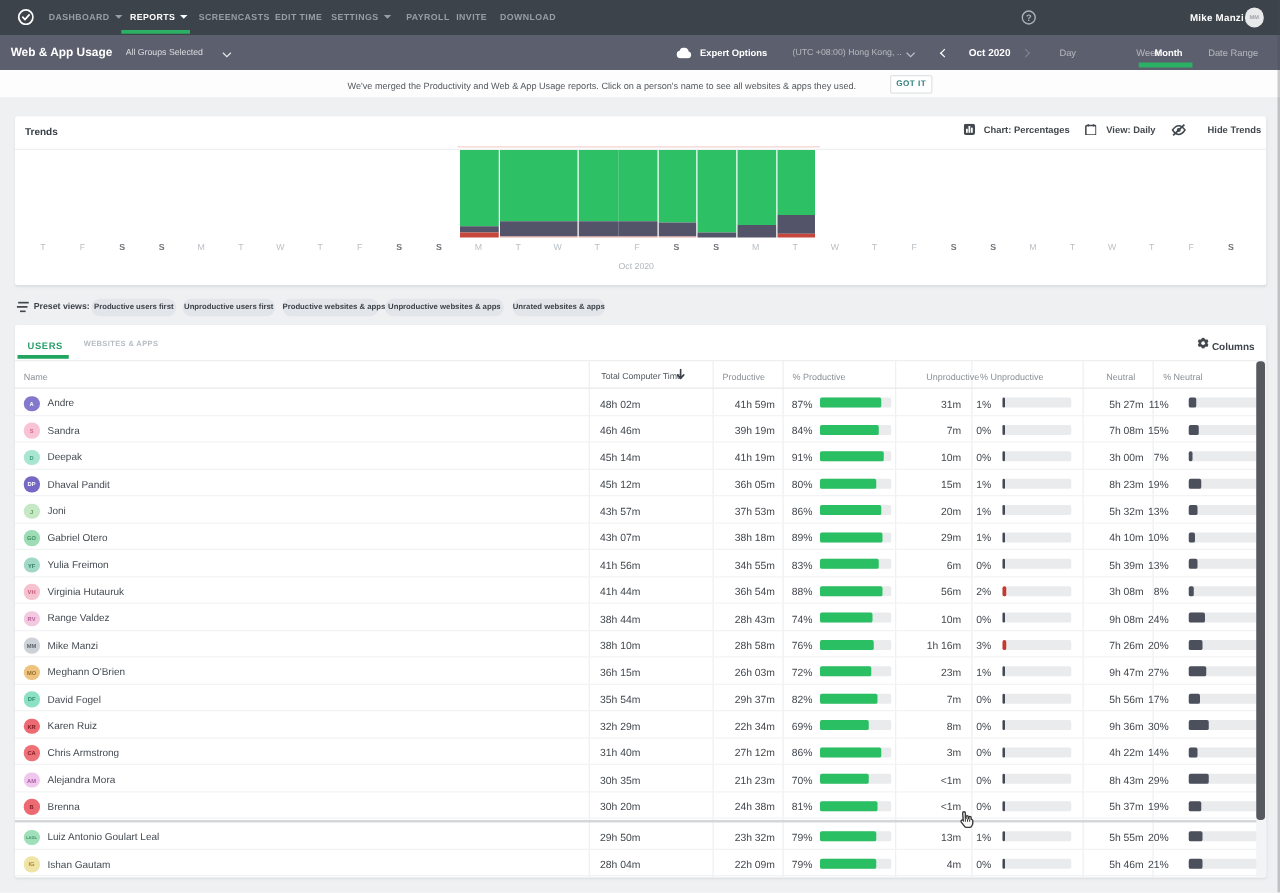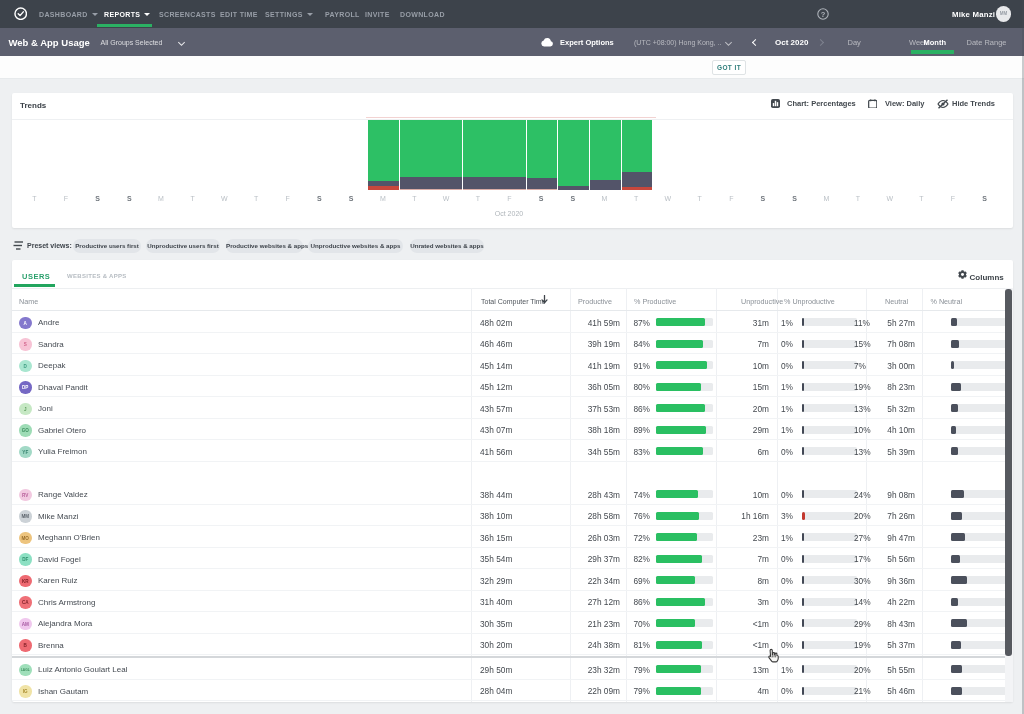--- a/index.html
+++ b/index.html
@@ -36,21 +36,21 @@
 .row{position:absolute;left:0;width:1001px;border-bottom:1px solid #f1f3f5}
 .row .av{position:absolute;left:7px;top:5.8px;width:12.5px;height:12.5px;border-radius:50%;text-align:center;font-weight:700;line-height:13px}
 .row .nm{position:absolute;left:26px;top:7px;font-size:8px;color:#454b52}
 .ct{position:absolute;top:6.8px;font-size:8.3px;color:#43484e}
 .tot{left:468px}
 .pr{left:508px;width:100px;text-align:right}
 .pp{left:598px;width:40px;text-align:right}
 .un{left:657px;width:100px;text-align:right}
 .pu{left:741px;width:40px;text-align:right}
 .ne{left:803px;width:100px;text-align:right}
-.pn{left:842px;width:40px;text-align:left}
+.pn{left:883px;width:40px;text-align:right}
 .bar{position:absolute;top:7px;height:8px;background:#e9ebed;border-radius:1.5px}
 .bar i{position:absolute;left:0;top:0;height:8px;display:block;border-radius:1.5px}
 .bp{left:643.5px;width:57px}
 .bp i{background:#2abf62}
 .bu{left:790px;width:55px}
 .ut{position:absolute;left:0;top:0;width:2px;height:8px;background:#424855;display:block}
 .ut.r{background:#c3392f}
 .bn{left:938.5px;width:55px}
 svg{display:block}
 </style></head>
@@ -92,20 +92,21 @@
  <span class="t" style="left:775px;font-size:8px;font-weight:700">Oct 2020</span>
  <div class="chev" style="left:818px;top:11.5px;transform:rotate(225deg);border-color:#7e828f"></div>
  <span class="t dim" style="left:847.5px;font-size:7.5px">Day</span>
  <span class="t dim" style="left:909px;font-size:7.5px">Week</span>
  <span class="t" style="left:923.5px;font-size:7.5px;font-weight:700">Month</span>
  <span class="t dim" style="left:966.5px;font-size:7.5px">Date Range</span>
  <div id="mline"></div>
 </div>
 
 <div id="notif">
+ <span style="position:absolute;left:278px;top:7.8px;font-size:7.3px;color:#55595e">We've merged the Productivity and Web &amp; App Usage reports. Click on a person's name to see all websites &amp; apps they used.</span>
  <span style="position:absolute;left:712px;top:4px;width:34px;height:14.5px;border:1px solid #dfe3e5;border-radius:2px;background:#fff;color:#2e7d7a;font-size:6.5px;font-weight:700;text-align:center;line-height:14px;letter-spacing:.4px">GOT IT</span>
 </div>
 
 <div class="card" id="tr">
  <span class="hd">Trends</span>
  <div class="ctl" style="left:759px">
   <svg style="position:absolute;left:0;top:1.5px" width="9" height="9" viewBox="0 0 10 10">
         <rect width="10" height="10" rx="2" fill="#42484e"></rect>
         <rect x="2" y="4.5" width="1.6" height="3.5" fill="#fff"></rect>
         <rect x="4.2" y="2" width="1.6" height="6" fill="#fff"></rect>
@@ -120,21 +121,21 @@
         <line x1="7.2" y1="0.4" x2="7.2" y2="2.4" stroke="#42484e" stroke-width="1.3"></line>
       </svg>
   <span style="margin-left:17.5px">View: Daily</span>
  </div>
  <div class="ctl" style="left:925px">
   <svg style="position:absolute;left:0;top:1.5px" width="12" height="10" viewBox="0 0 12 10">
         <path d="M1 5c1.6-2.4 3.3-3.5 5-3.5S9.4 2.6 11 5C9.4 7.4 7.7 8.5 6 8.5S2.6 7.4 1 5z" fill="none" stroke="#42484e" stroke-width="1.2"></path>
         <circle cx="6" cy="5" r="1.6" fill="#42484e"></circle>
         <line x1="1.5" y1="9.3" x2="10.5" y2="0.7" stroke="#42484e" stroke-width="1.4"></line>
       </svg>
-  <span style="margin-left:15px">Hide Trends</span>
+  <span style="margin-left:29px">Hide Trends</span>
  </div>
  <div style="position:absolute;left:0;top:26px;width:1001px;height:1px;background:#eef0f2"></div>
  <div style="position:absolute;left:354px;top:24.6px;width:290px;height:1px;background:rgba(217,121,117,.33)"></div>
 <div class="cb" style="left:356.3px;top:27.0px;width:30.5px;height:61.0px;background:#2dc065"></div>
 <div class="cb" style="left:356.3px;top:88.0px;width:30.5px;height:5.8px;background:#535469"></div>
 <div class="cb" style="left:356.3px;top:93.8px;width:30.5px;height:3.7px;background:#c8473c"></div>
 <div class="cb" style="left:388.0px;top:27.0px;width:31.7px;height:57.8px;background:#2dc065"></div>
 <div class="cb" style="left:388.0px;top:84.8px;width:31.7px;height:11.7px;background:#535469"></div>
 <div class="cb" style="left:388.0px;top:96.5px;width:31.7px;height:1.0px;background:rgba(185,104,92,.55)"></div>
 <div class="cb" style="left:419.6px;top:27.0px;width:30.5px;height:57.8px;background:#2dc065"></div>
@@ -367,20 +368,40 @@
 <span class="ct pu">0%</span>
 <span class="bar bu">
         <i class="ut"></i>
       </span>
 <span class="ct ne">5h 39m</span>
 <span class="ct pn">13%</span>
 <span class="bar bn">
         <i style="width:7.2px;background:#4b505c"></i>
       </span>
 </div>
+<div class="row" style="top:461.5px;height:21.5px">
+<span class="av" style="background:#f6c2cf;color:#c45a76;font-size:4.6px">VH</span>
+<span class="nm">Virginia Hutauruk</span>
+<span class="ct tot">41h 44m</span>
+<span class="ct pr">36h 54m</span>
+<span class="ct pp">88%</span>
+<span class="bar bp">
+        <i style="width:50.2px"></i>
+      </span>
+<span class="ct un">56m</span>
+<span class="ct pu">2%</span>
+<span class="bar bu">
+        <i class="ut r" style="width:3px"></i>
+      </span>
+<span class="ct ne">3h 08m</span>
+<span class="ct pn">8%</span>
+<span class="bar bn">
+        <i style="width:4.4px;background:#4b505c"></i>
+      </span>
+</div>
 <div class="row" style="top:483.0px;height:21.5px">
 <span class="av" style="background:#f2c9e0;color:#b8609a;font-size:4.6px">RV</span>
 <span class="nm">Range Valdez</span>
 <span class="ct tot">38h 44m</span>
 <span class="ct pr">28h 43m</span>
 <span class="ct pp">74%</span>
 <span class="bar bp">
         <i style="width:42.2px"></i>
       </span>
 <span class="ct un">10m</span>

